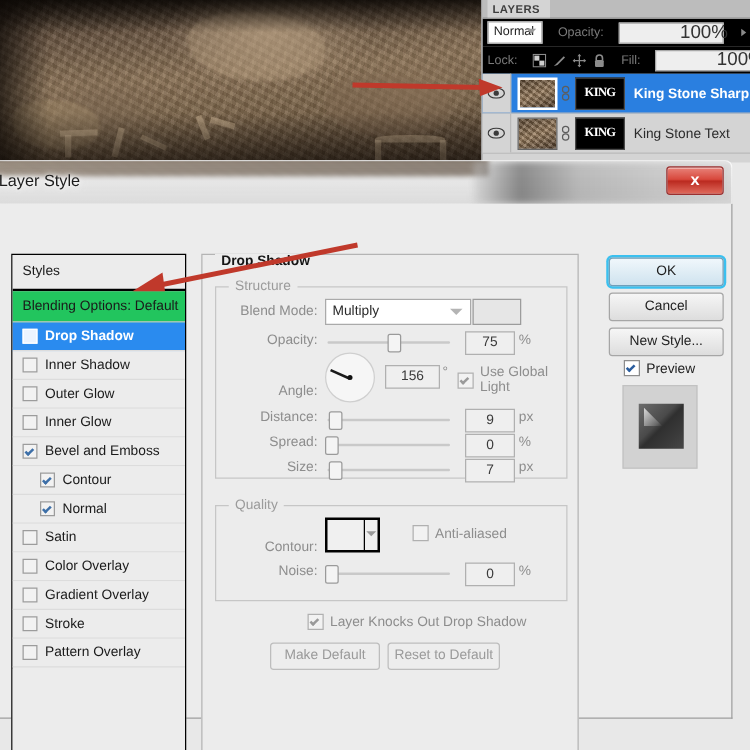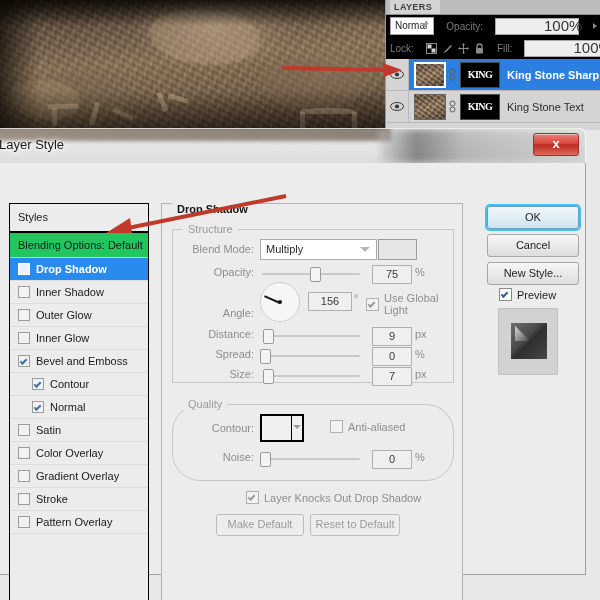--- a/index.html
+++ b/index.html
@@ -387,24 +387,24 @@
       <div class="slider-knob" style="left:98px;top:145px;"></div>
       <div class="numbox" style="left:210px;top:143px;width:38px;">0</div>
       <div class="unit" style="left:253px;top:144px;">%</div>
 
       <div class="lbl" style="left:8px;top:164px;width:84px;">Size:</div>
       <div class="slider-track" style="left:100px;top:171px;width:98px;"></div>
       <div class="slider-knob" style="left:101px;top:165px;"></div>
       <div class="numbox" style="left:210px;top:163px;width:38px;">7</div>
       <div class="unit" style="left:253px;top:164px;">px</div>
 
-      <div class="fieldset" style="left:10px;top:200px;width:280px;height:75px;border-radius:28px;">
+      <div class="fieldset" style="left:10px;top:200px;width:280px;height:75px;">
         <div class="fs-legend">Quality</div>
       </div>
-      <div class="lbl" style="left:8px;top:218px;width:84px;">Contour:</div>
+      <div class="lbl" style="left:8px;top:228px;width:84px;">Contour:</div>
       <div id="contour-swatch" style="left:98px;top:210px;">
         <div class="sp"></div>
           <div class="carw"></div>
       </div>
       <div class="chk" style="left:168px;top:216px;">
         <span class="bx"></span>
         <span>Anti-aliased</span>
       </div>
       <div class="lbl" style="left:8px;top:247px;width:84px;">Noise:</div>
       <div class="slider-track" style="left:100px;top:254px;width:98px;"></div>

